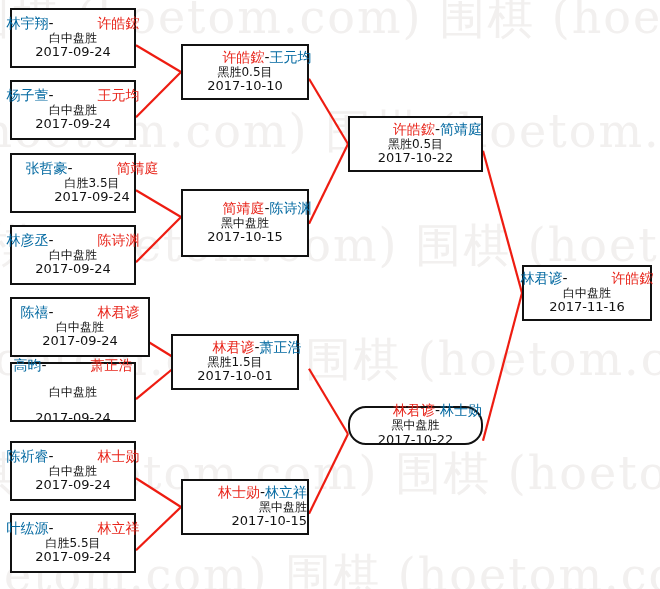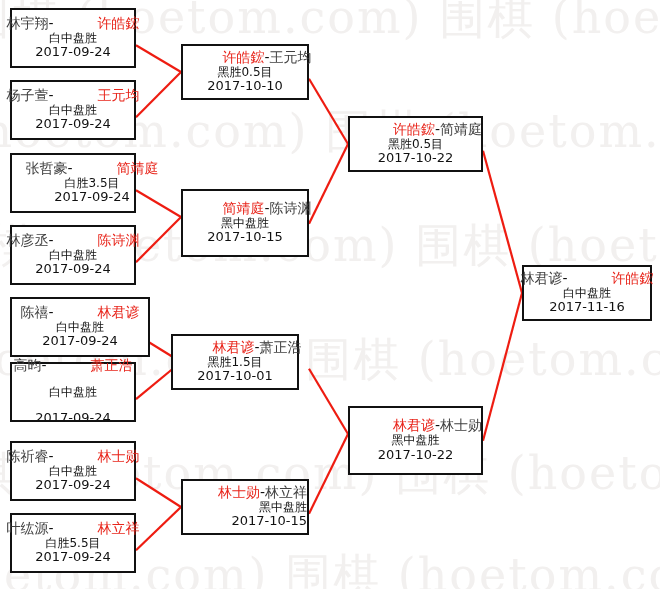--- a/index.html
+++ b/index.html
@@ -59,21 +59,21 @@
     text-align: center;
     font-family: "DejaVu Sans", "Liberation Sans", sans-serif;
   }
   .m-players {
     font-size: 14px;
     line-height: 1.12;
     color: #111111;
     white-space: nowrap;
   }
   .m-players .p-win { color: #e8251b; margin-left: 44px; }
-  .m-players .p-lose { color: #404040; }
+  .m-players .p-lose { color: #0369a1; }
   .m-players .p-dash { color: #111111; }
   .m-result {
     font-size: 12px;
     line-height: 1.12;
     color: #111111;
     white-space: nowrap;
   }
   .m-date {
     font-size: 13px;
     line-height: 1.15;
@@ -172,21 +172,21 @@
       <div class="match" style="left: 181px; top: 479px; width: 128px; height: 56px; align-items: flex-end;">
         <div class="m-players"><span class="p-win">林士勋</span><span class="p-dash">-</span><span class="p-lose">林立祥</span></div>
         <div class="m-result">黑中盘胜</div>
         <div class="m-date">2017-10-15</div>
       </div>
       <div class="match" style="left: 348px; top: 116px; width: 135px; height: 56px;">
         <div class="m-players"><span class="p-win">许皓鋐</span><span class="p-dash">-</span><span class="p-lose">简靖庭</span></div>
         <div class="m-result">黑胜0.5目</div>
         <div class="m-date">2017-10-22</div>
       </div>
-      <div class="match" style="left: 348px; top: 406px; width: 135px; height: 69px;">
+      <div class="match" style="left: 348px; top: 406px; width: 135px; height: 39px; border-radius: 18px;">
         <div class="m-players"><span class="p-win">林君谚</span><span class="p-dash">-</span><span class="p-lose">林士勋</span></div>
         <div class="m-result">黑中盘胜</div>
         <div class="m-date">2017-10-22</div>
       </div>
       <div class="match" style="left: 522px; top: 265px; width: 130px; height: 56px;">
         <div class="m-players"><span class="p-lose">林君谚</span><span class="p-dash">-</span><span class="p-win">许皓鋐</span></div>
         <div class="m-result">白中盘胜</div>
         <div class="m-date">2017-11-16</div>
       </div>
     </div>

